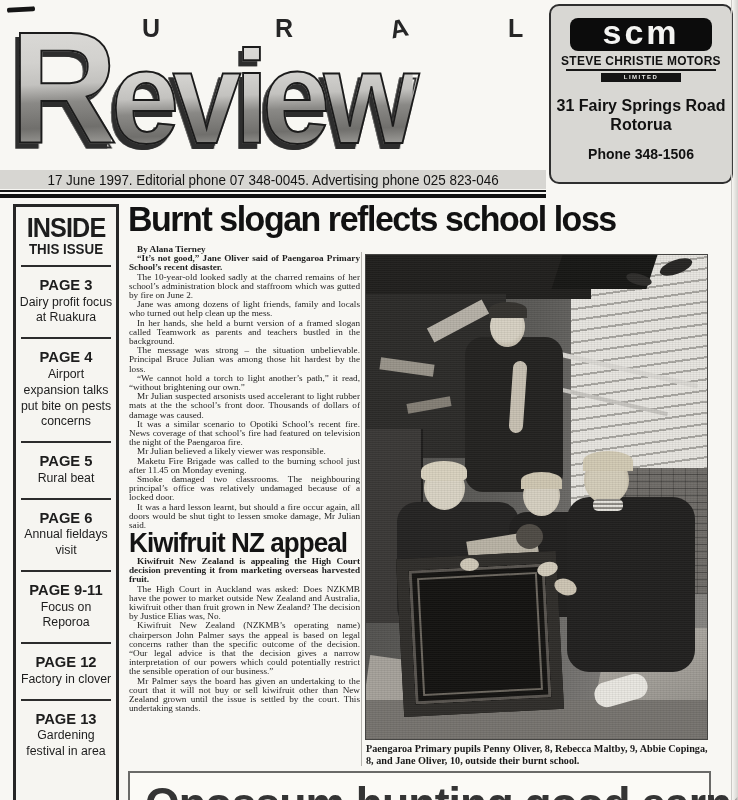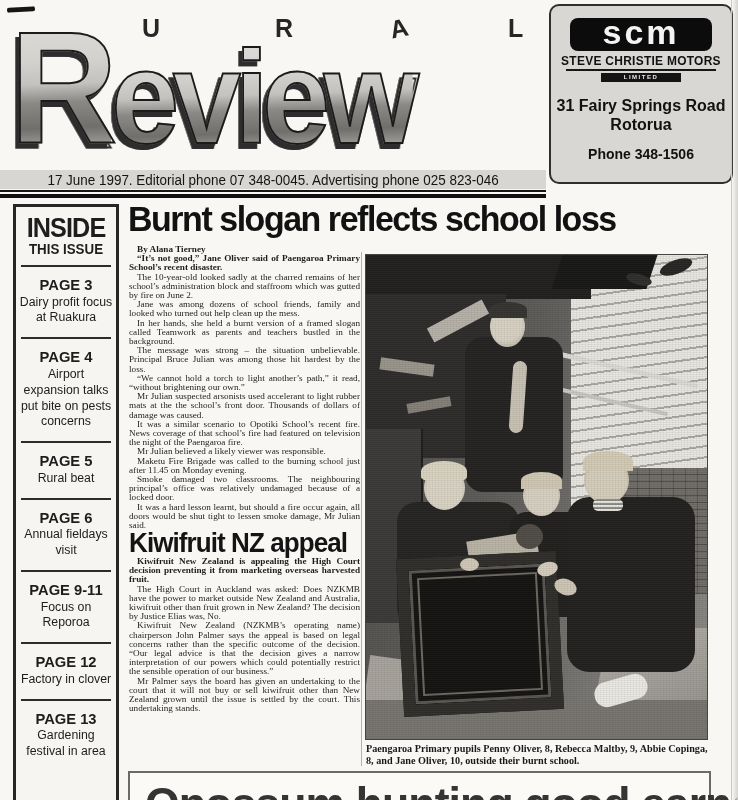--- a/index.html
+++ b/index.html
@@ -230,21 +230,21 @@
       <div class="sidebar-desc">Gardening festival in area</div>
     </div>
   </div>
 
   <div class="headline-main">Burnt slogan reflects school loss</div>
 
   <div class="article-col">
     <p class="byline">By Alana Tierney</p>
     <p class="lead">“It’s not good,” Jane Oliver said of Paengaroa Primary School’s recent disaster.</p>
     <p>The 10-year-old looked sadly at the charred remains of her school’s administration block and staffroom which was gutted by fire on June 2.</p>
-    <p>Jane was among dozens of school friends, family and looked who turned out help clean up the mess.</p>
+    <p>Jane was among dozens of light friends, family and locals who turned out help clean up the mess.</p>
     <p>In her hands, she held a burnt version of a framed slogan called Teamwork as parents and teachers bustled in the background.</p>
     <p>The message was strong – the situation unbelievable. Principal Bruce Julian was among those hit hardest by the loss.</p>
     <p>“We cannot hold a torch to light another’s path,” it read, “without brightening our own.”</p>
     <p>Mr Julian suspected arsonists used accelerant to light rubber mats at the the school’s front door. Thousands of dollars of damage was caused.</p>
     <p>It was a similar scenario to Opotiki School’s recent fire. News coverage of that school’s fire had featured on television the night of the Paengaroa fire.</p>
     <p>Mr Julian believed a likely viewer was responsible.</p>
     <p>Maketu Fire Brigade was called to the burning school just after 11.45 on Monday evening.</p>
     <p>Smoke damaged two classrooms. The neighbouring principal’s office was relatively undamaged because of a locked door.</p>
     <p>It was a hard lesson learnt, but should a fire occur again, all doors would be shut tight to lessen smoke damage, Mr Julian said.</p>
     <p class="headline-kiwi">Kiwifruit NZ appeal</p>

